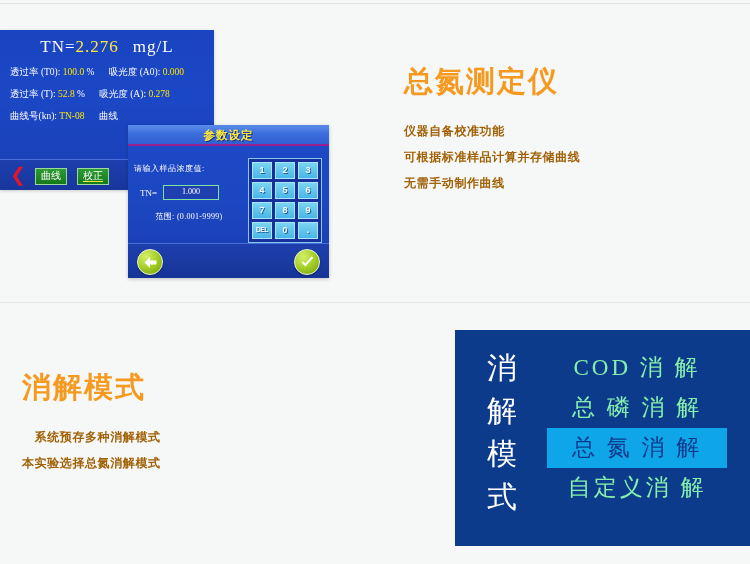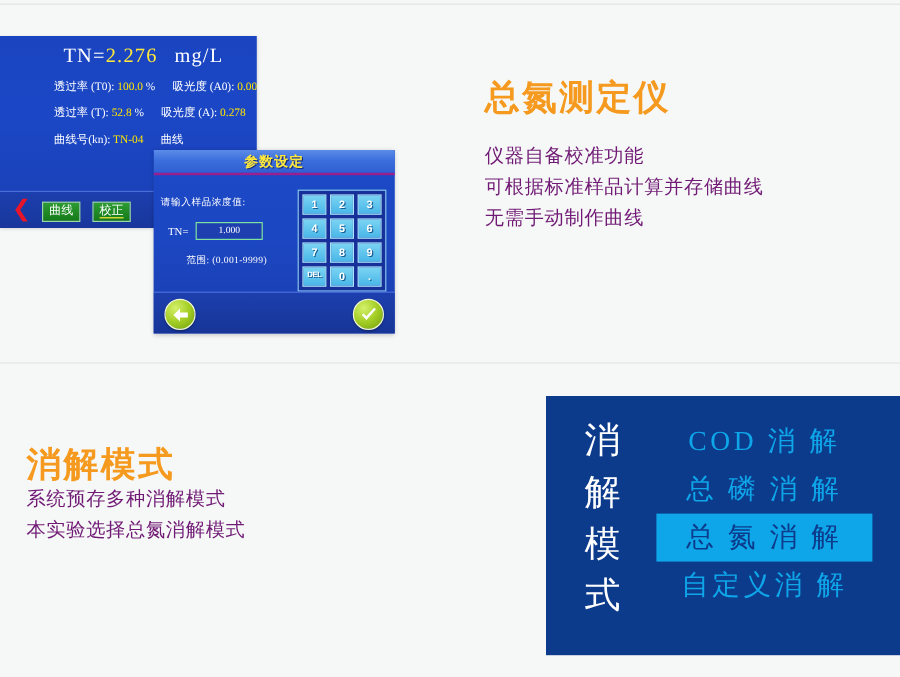--- a/index.html
+++ b/index.html
@@ -24,21 +24,21 @@
     height:21px;
     background:linear-gradient(180deg,#5b8ce8 0%,#3c6fdd 45%,#2f5ed2 100%);
     border-bottom:2px solid #9b1f8e;
     text-align:center;
     line-height:20px;
   }
   .dev1 .titlebar span{
     color:#ffe93a;font-size:13px;font-weight:bold;letter-spacing:1px;
     text-shadow:1px 1px 0 #1a2f80;
   }
-  .dev1 .body{padding:0 20px;margin-left:25px;}
+  .dev1 .body{padding:0 10px;}
   .tn-line{text-align:center;margin-top:7px;font-size:17px;
     font-family:"Liberation Serif","DejaVu Serif",serif;color:#ffffff;letter-spacing:1px;}
   .tn-line .val{color:#ffe93a;}
   .tn-line .unit{margin-left:14px;}
   .row{
     font-size:9.5px;color:#ffffff;margin-top:9px;white-space:nowrap;
     font-family:"Liberation Serif","DejaVu Serif",serif;
   }
   .row .y{color:#ffe400;}
   .row .lbl{display:inline-block;}
@@ -118,39 +118,39 @@
     display:flex;align-items:center;justify-content:center;
   }
   .circ.left{left:9px;}
   .circ.right{right:9px;}
   .circ svg{display:block;}
 
   
   .h-orange{
     position:absolute;color:#f59a1e;font-size:29px;font-weight:bold;letter-spacing:2px;
   }
-  .body-txt{position:absolute;color:#701a75;font-size:16px;line-height:26px;letter-spacing:.6px;}
+  .body-txt{position:absolute;color:#a16207;font-size:12px;line-height:26px;letter-spacing:.6px;font-weight:bold;}
   .calib-h{left:404px;top:62px;}
   .calib-b{left:404px;top:118px;}
   .diges-h{left:22px;top:368px;}
-  .diges-b{left:22px;top:404px;}
+  .diges-b{left:22px;top:424px;text-align:right;}
 
   
   .modepanel{
     position:absolute;left:455px;top:330px;width:295px;height:216px;
     background:#0d3b8c;
   }
   .vlabel{
     position:absolute;left:24px;top:16px;width:46px;
     color:#ffffff;font-size:30px;line-height:43px;text-align:center;
     font-family:"Liberation Serif","DejaVu Serif",serif;
   }
   .modelist{position:absolute;left:92px;top:18px;width:180px;}
   .mode-row{
-    height:40px;line-height:40px;color:#0ea5e9;font-size:23px;
+    height:40px;line-height:40px;color:#86efac;font-size:23px;
     font-family:"Liberation Serif","DejaVu Serif",serif;
     letter-spacing:3px;text-align:center;white-space:nowrap;
   }
   .mode-row.sel{background:#0ea5e9;color:#0d3b8c;}
 </style>
 </head>
 <body>
 
 <div class="top-rule"></div>
 <div class="mid-rule"></div>
@@ -172,21 +172,21 @@
     <div class="row">
       <span class="lbl">透过率 (T):</span>
       <span class="y">52.8</span>
       <span>%</span>
       <span class="lbl c2">吸光度 (A):</span>
       <span class="y">0.278</span>
     </div>
 
     <div class="row">
       <span class="lbl">曲线号(kn):</span>
-      <span class="y">TN-04</span>
+      <span class="y">TN-08</span>
       <span class="lbl c2">曲线</span>
     </div>
   </div>
 
   <div class="footer">
     <div class="back-chevron">❮</div>
     <div class="gbtn b1">
       <span>曲线</span>
     </div>
     <div class="gbtn b2">

